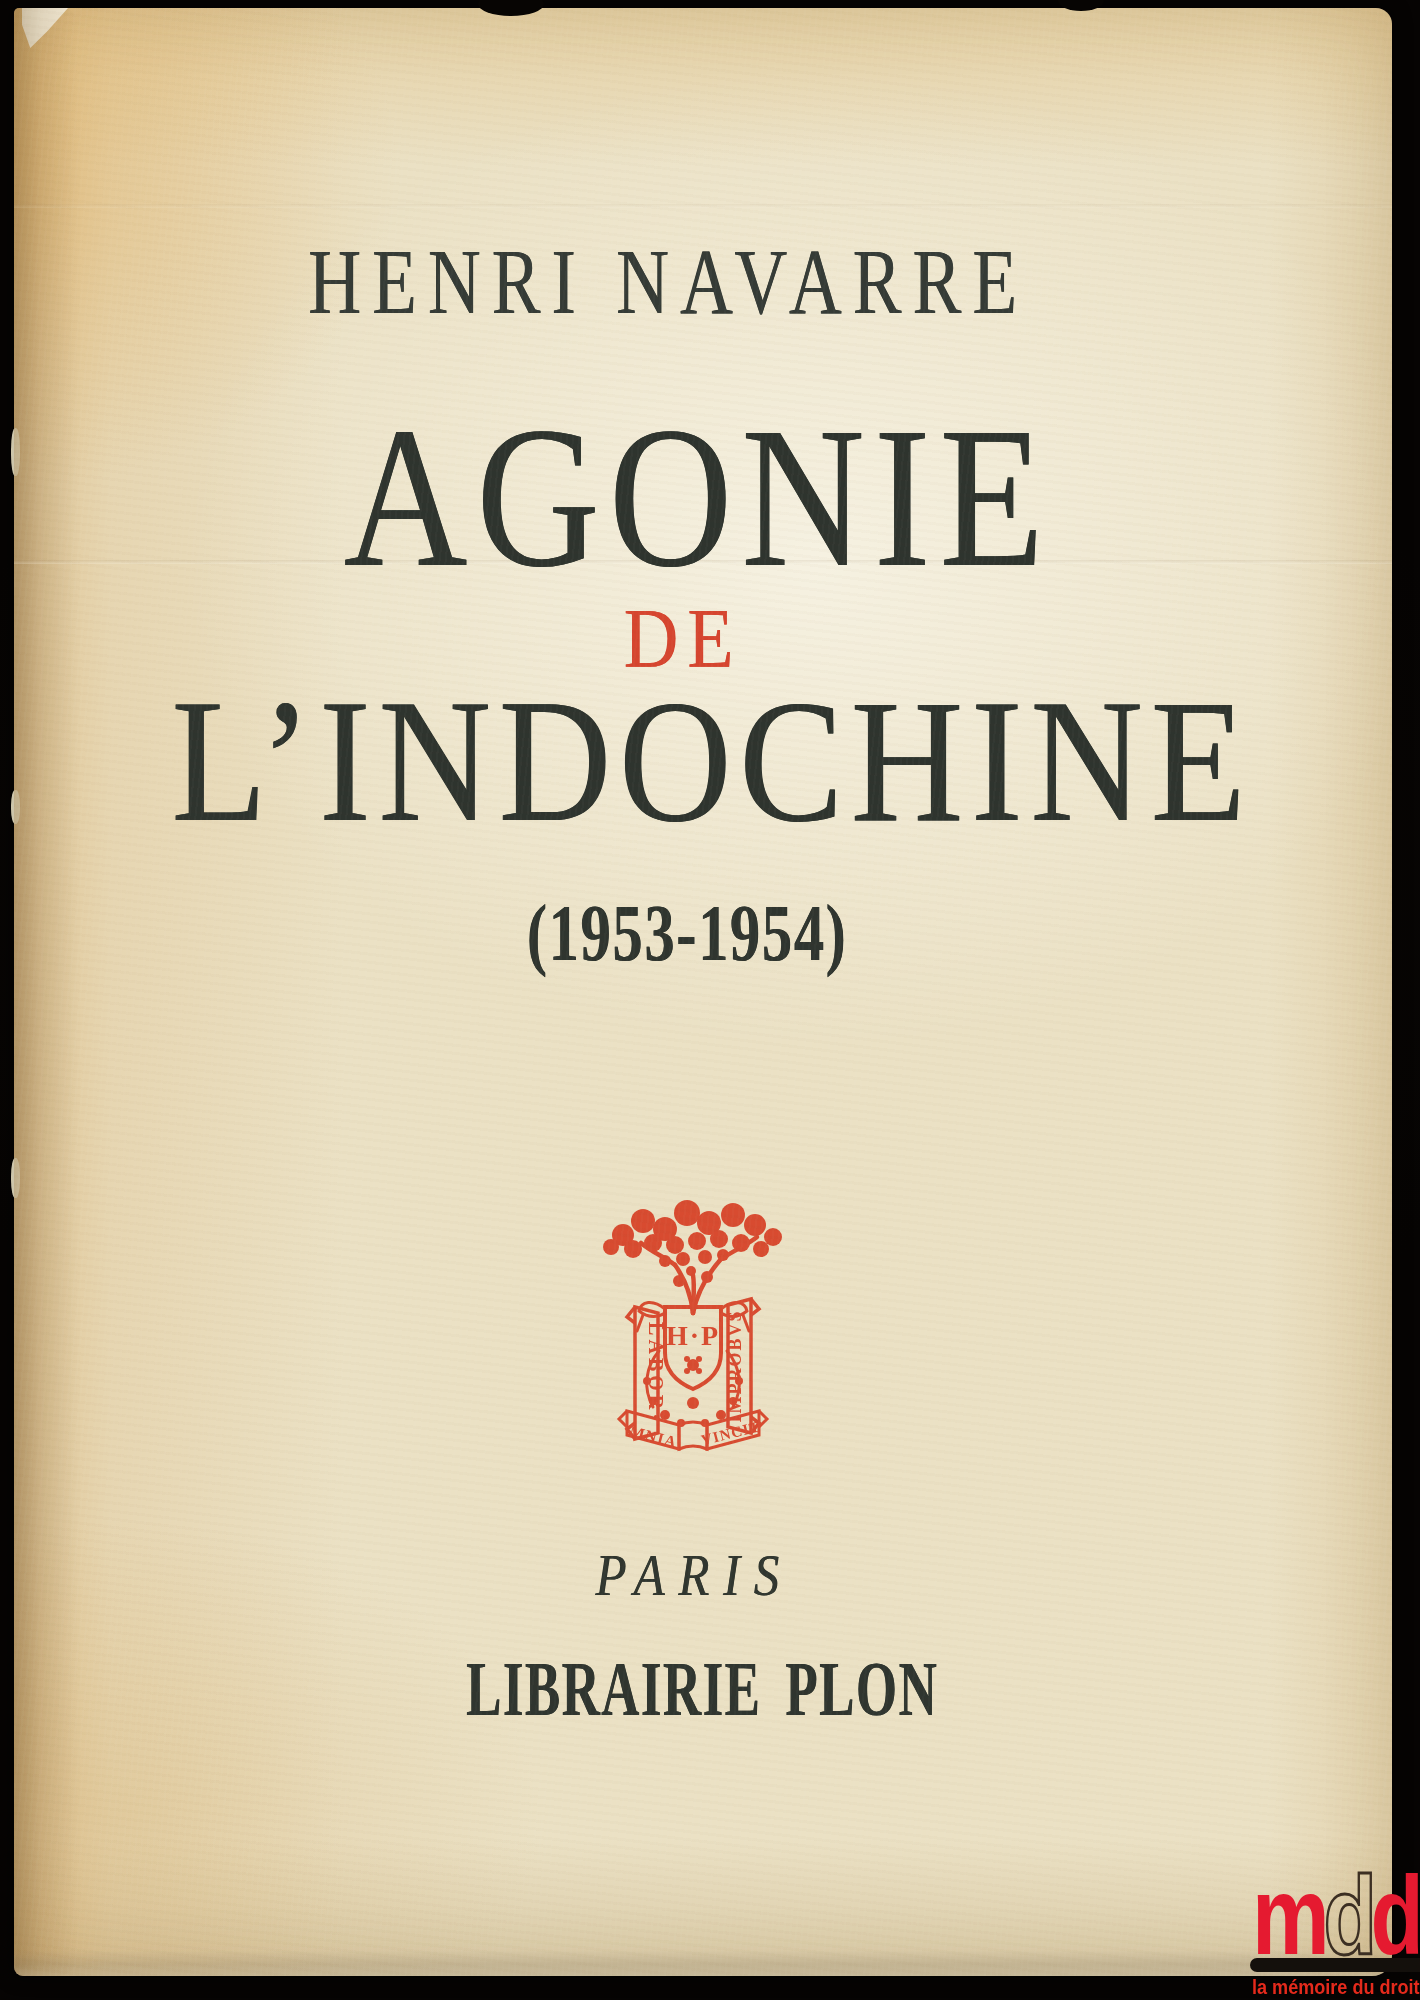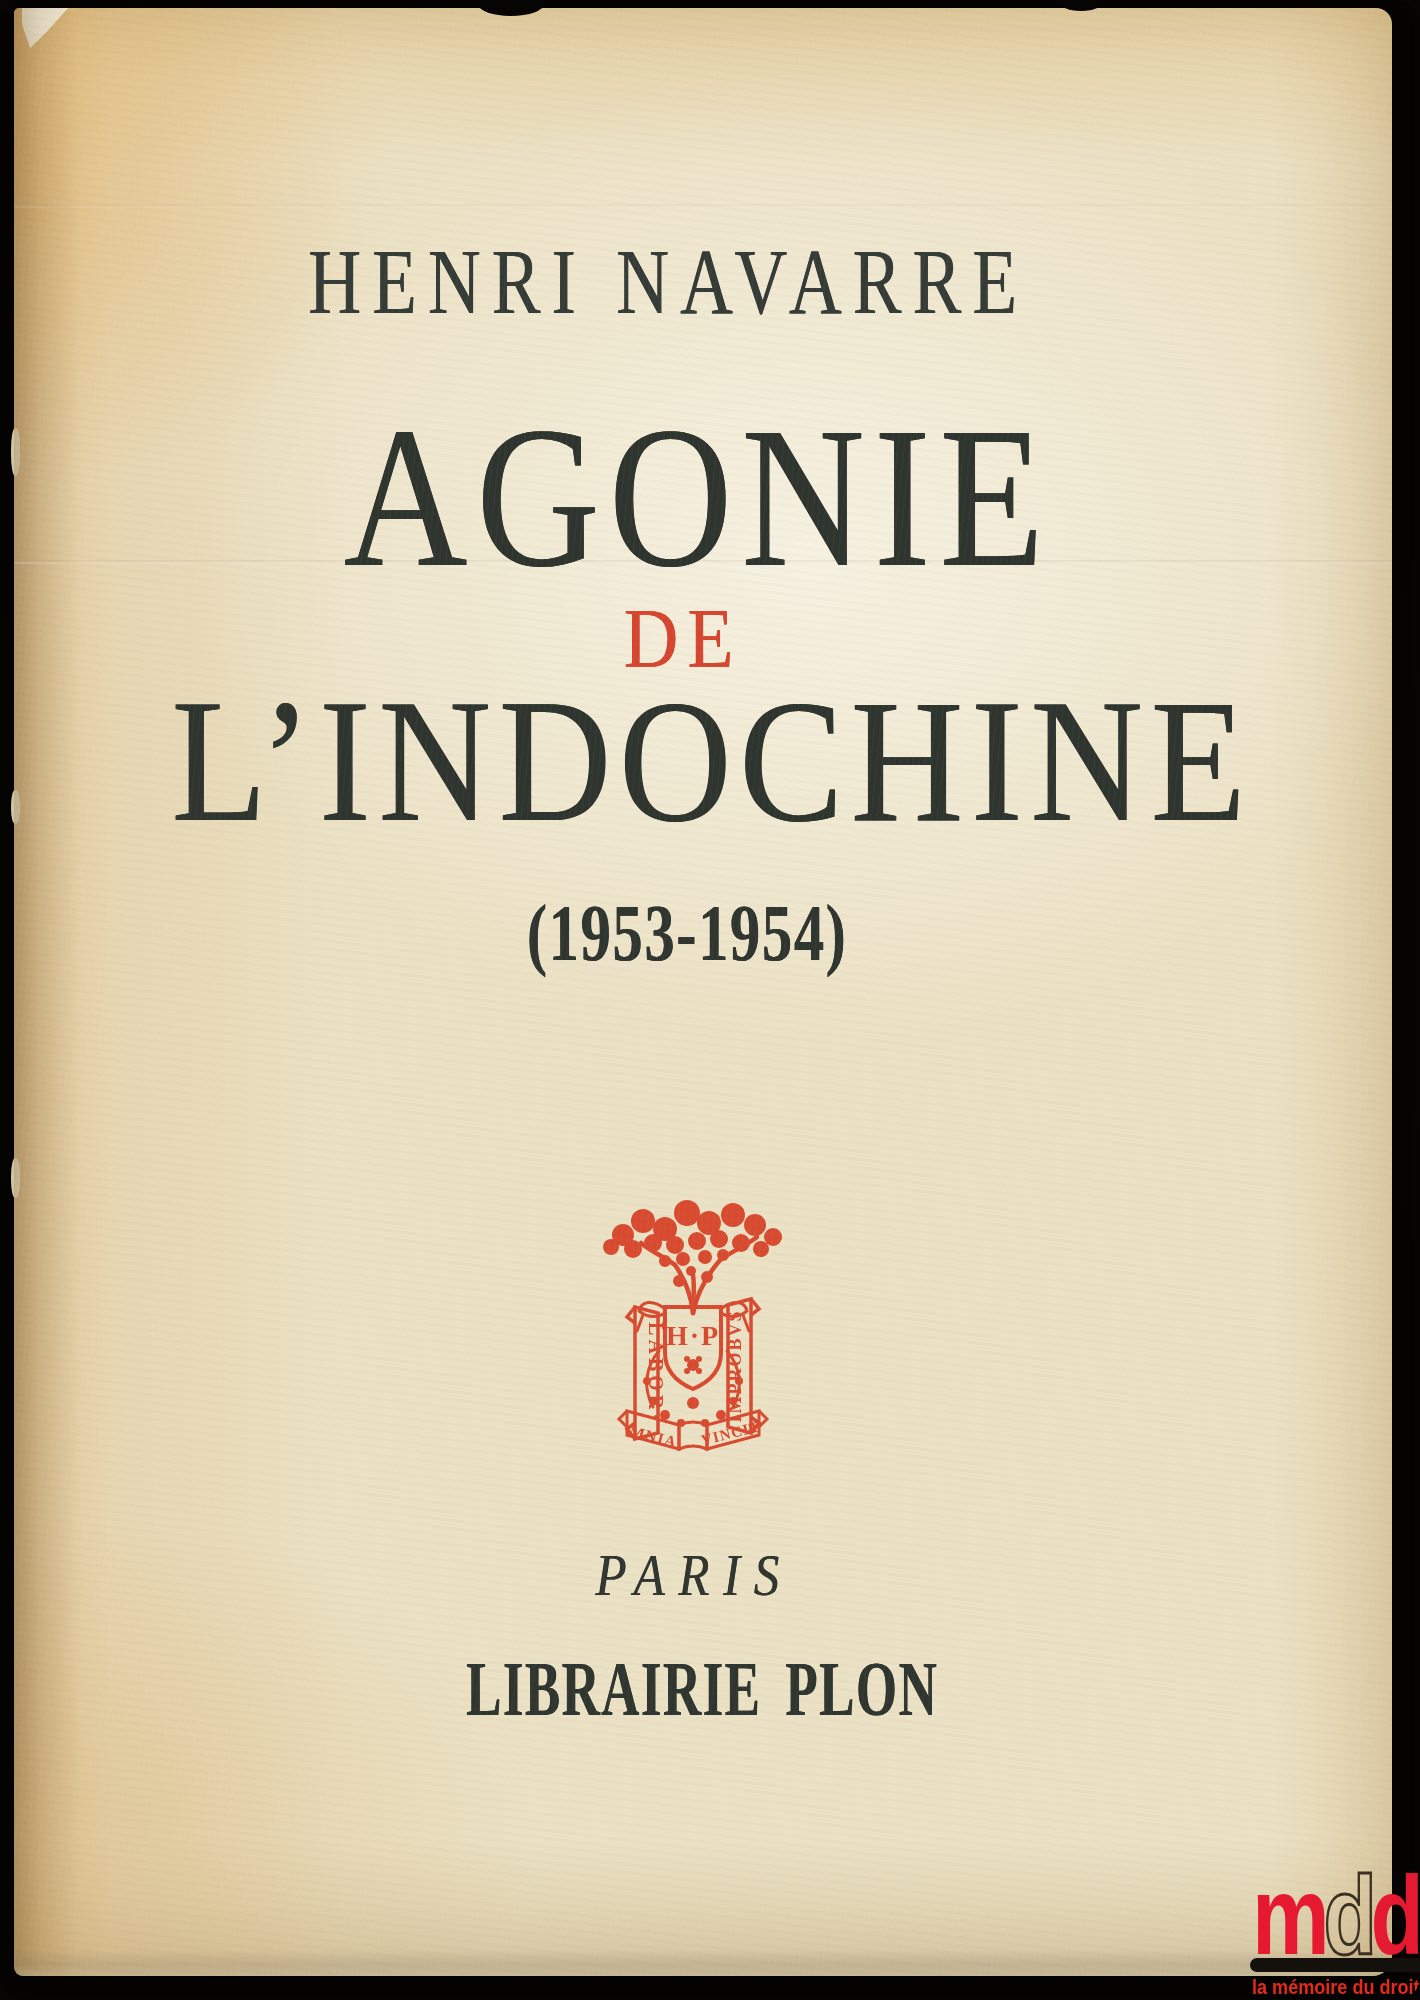--- a/index.html
+++ b/index.html
@@ -1,20 +1,19 @@
 <!DOCTYPE html>
 <html><head>
 <meta charset="utf-8">
 <style>
   html,body{margin:0;padding:0;background:#070503;}
   .scene{
     position:relative;width:1420px;height:2000px;overflow:hidden;
     background:radial-gradient(1200px 900px at 50% 45%, #0d0a07 0%, #060403 70%);
     font-family:"Liberation Serif","DejaVu Serif",serif;
-    border-radius:23px;
   }
   
   .book{
     position:absolute;left:14px;top:8px;width:1378px;height:1968px;
     border-radius:5px 16px 20px 9px;
     background:
       radial-gradient(900px 700px at 58% 28%, rgba(255,255,250,0.55), rgba(255,255,250,0) 70%),
       radial-gradient(620px 520px at 0% 8%, rgba(222,166,80,0.38), rgba(222,166,80,0) 62%),
       radial-gradient(700px 500px at 8% 92%, rgba(200,150,70,0.20), rgba(200,150,70,0) 60%),
       linear-gradient(90deg, rgba(205,150,70,0.40) 0%, rgba(205,150,70,0.15) 7%, rgba(205,150,70,0) 24%),

